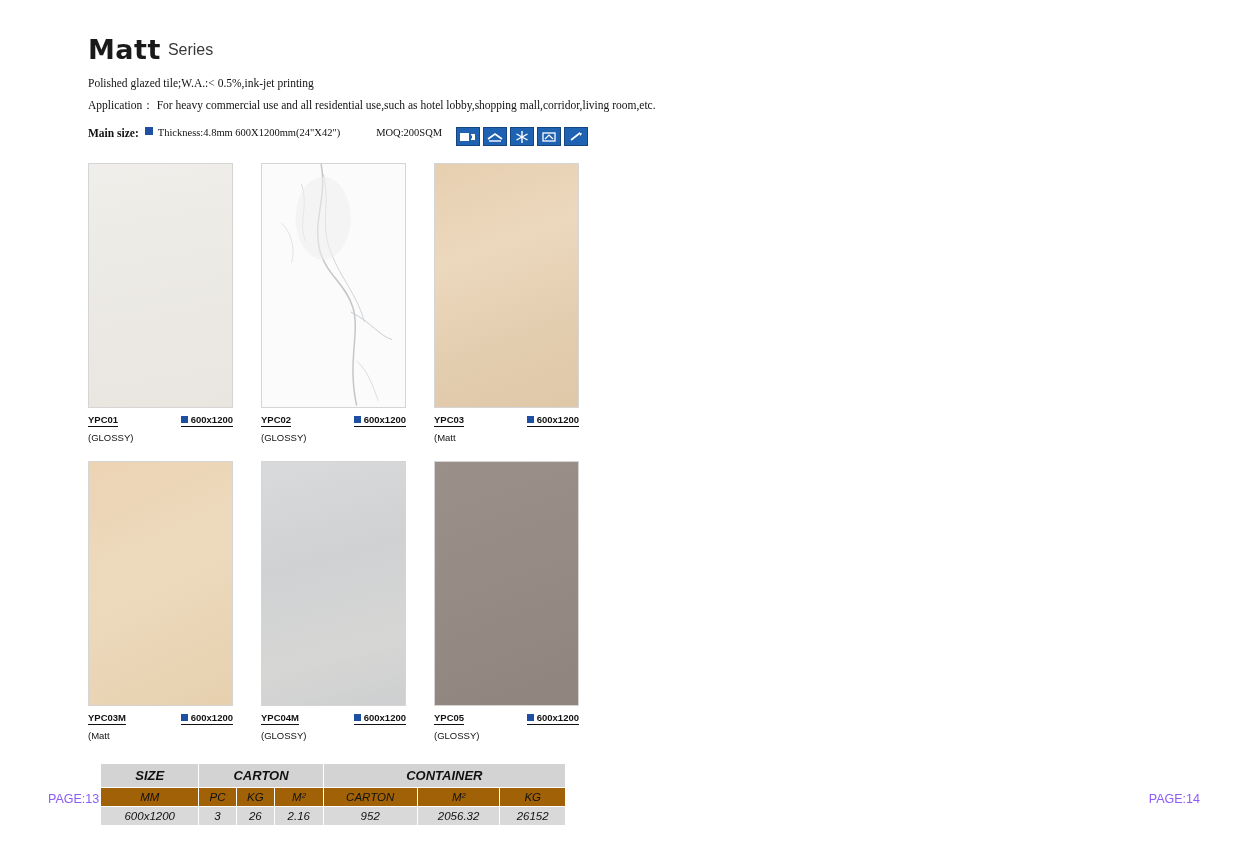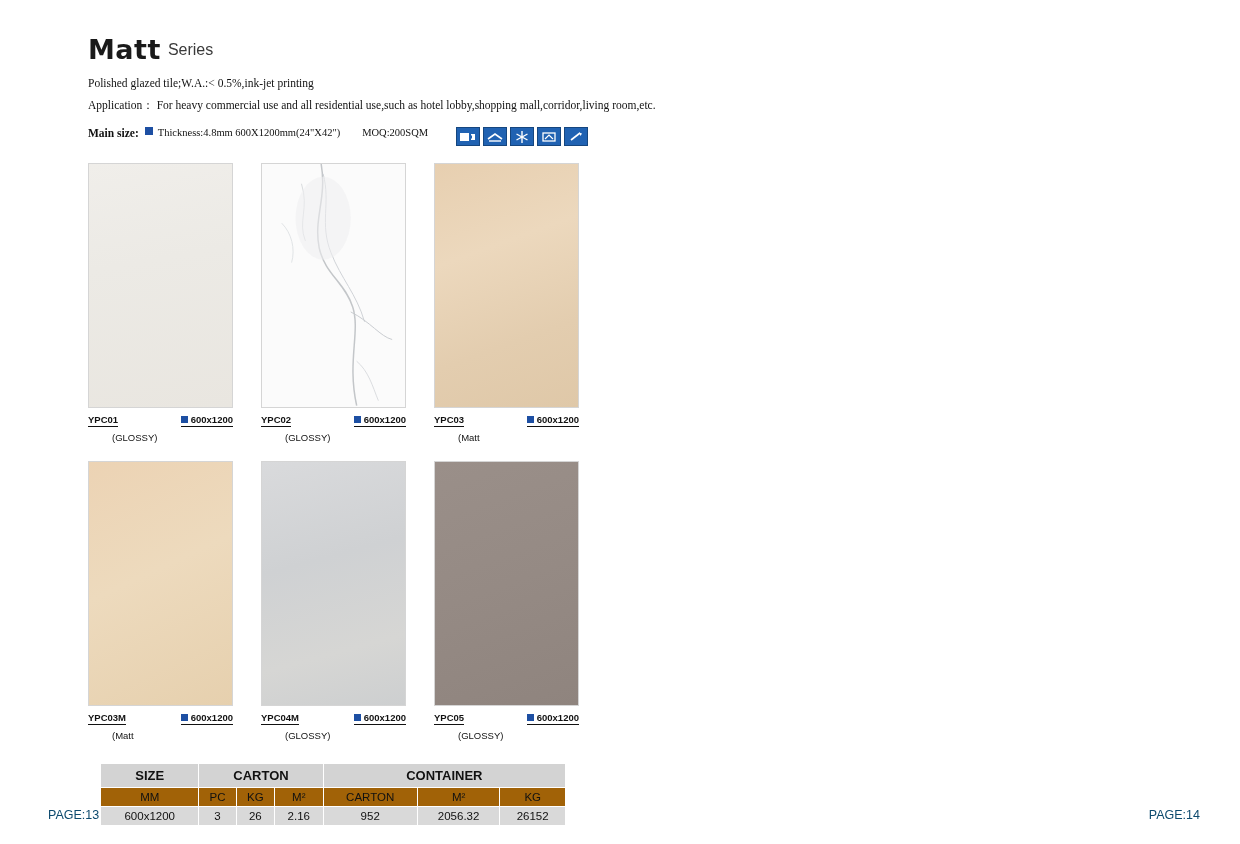--- a/index.html
+++ b/index.html
@@ -91,21 +91,21 @@
     margin-right: 5px;
   }
   .mainsize-text {
     font-family: "Liberation Serif", serif;
     font-size: 10.5px;
     white-space: nowrap;
   }
   .moq {
     font-family: "Liberation Serif", serif;
     font-size: 10.5px;
-    margin-left: 22px;
+    margin-left: 36px;
     white-space: nowrap;
   }
   .icon-strip {
     display: flex;
     margin-left: auto;
     gap: 3px;
   }
   .icon-box {
     width: 22px;
     height: 17px;
@@ -153,32 +153,31 @@
     padding-bottom: 1px;
   }
   .tile-caption .size .blue-sq {
     width: 7px; height: 7px; margin-right: 3px;
   }
   .tile-finish {
     font-size: 9.5px;
     margin-top: 5px;
     font-family: "Liberation Sans", sans-serif;
     color: #111;
-    margin-left: 24px;
   }
   .grid-row2 { margin-top: 18px; }
 
   
   .spec-table {
     margin-top: 22px;
     border-collapse: collapse;
     font-family: "Liberation Sans", sans-serif;
     width: 466px;
   }
-  .page.left .spec-table { margin-left: 12px; }
+  .page.left .spec-table { margin-left: 12px; font-style: italic; }
   .spec-table td, .spec-table th {
     border: 1px solid #ffffff;
     text-align: center;
     font-size: 11.5px;
     padding: 3px 2px;
     background: #d9d9d9;
     color: #111;
   }
   .spec-table tr.head td {
     font-weight: bold;
@@ -190,24 +189,24 @@
     font-size: 11.5px;
     background: #a16207;
   }
   .spec-table tr.vals td {
     font-size: 11.5px;
     background: #d9d9d9;
   }
 
   .page-number {
     position: absolute;
-    bottom: 22px;
+    bottom: 38px;
     font-size: 12.5px;
     font-family: "Liberation Sans", sans-serif;
-    color: #0c4a6e;
+    color: #8b5cf6;
   }
   .page.left .page-number { left: 48px; }
   .page.right .page-number { right: 40px; }
 
   
   .tx { position:absolute; inset:0; }
 </style>
 </head>
 <body>
 

